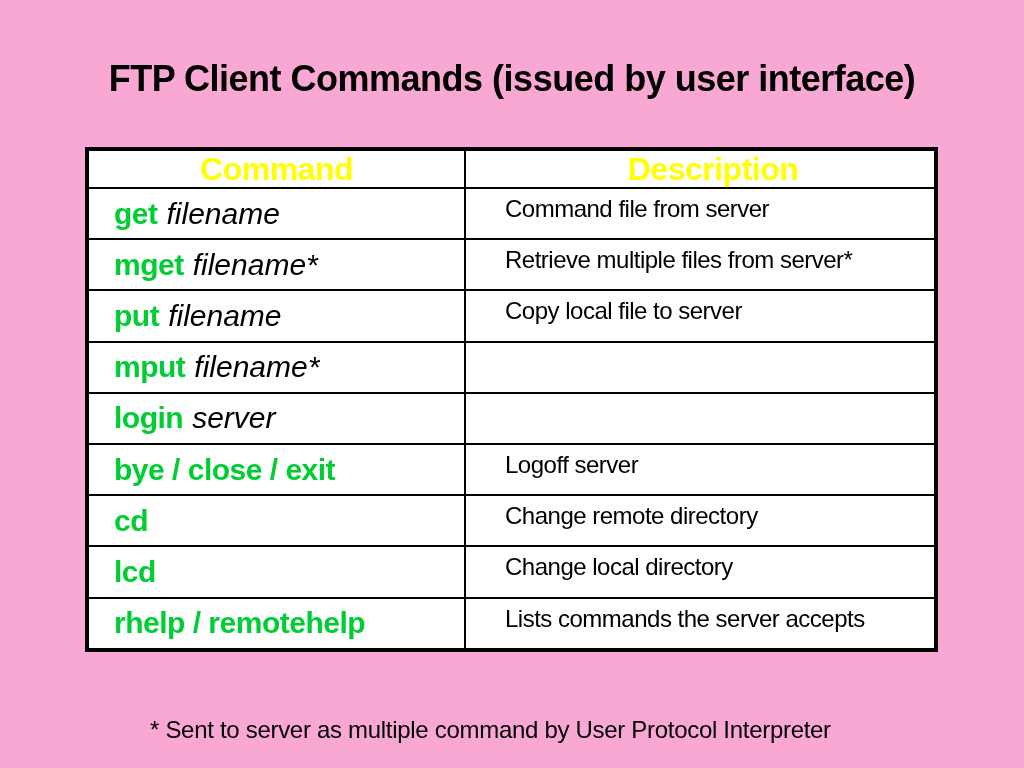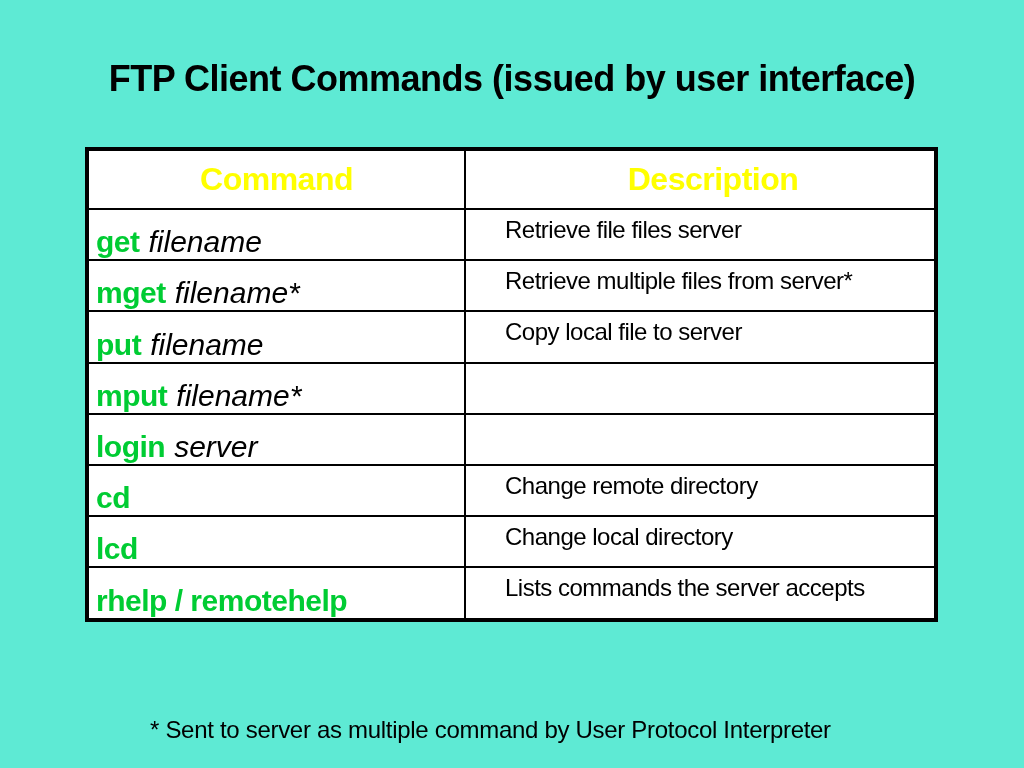--- a/index.html
+++ b/index.html
@@ -2,21 +2,21 @@
 <html><head>
 <meta charset="utf-8">
 <style>
   * { box-sizing: border-box; margin: 0; padding: 0; }
   html, body {
     width: 1024px; height: 768px;
     background: #ffffff;
     font-family: "Liberation Sans", sans-serif;
     overflow: hidden;
   }
-  .slide { position: relative; width: 1024px; height: 768px; background: #5eead4; }
+  .slide { position: relative; width: 1024px; height: 768px; background: #f9a8d4; }
 
   .title {
     position: absolute;
     top: 58px; left: 0;
     width: 1024px;
     text-align: center;
     font-size: 36px;
     font-weight: bold;
     letter-spacing: -0.5px;
     color: #000000;
@@ -24,31 +24,31 @@
 
   .cmd-table {
     position: absolute;
     left: 85px; top: 147px;
     width: 853px;
     border: 4px solid #000000;
     background: #ffffff;
   }
   .tr { display: flex; width: 100%; }
   .tr + .tr { border-top: 2px solid #000000; }
-  .tr.header { height: 57px; }
+  .tr.header { height: 36px; }
   .tr.row { height: 51.2px; }
 
   .td { color: #000000; }
   .td.cmd {
     width: 377px;
     border-right: 2px solid #000000;
     display: flex;
-    align-items: flex-end;
+    align-items: center;
     column-gap: 9px;
-    padding-left: 7px;
+    padding-left: 25px;
   }
   .td.desc {
     flex: 1;
     padding: 6px 4px 0 13px;
     font-size: 24px;
     letter-spacing: -0.5px;
     line-height: 1.15;
     margin-left: 26px;
   }
 
@@ -98,21 +98,21 @@
     <div class="tr header">
       <div class="td cmd">Command</div>
       <div class="td desc">Description</div>
     </div>
 
     <div class="tr row">
       <div class="td cmd">
         <span class="cmd-name">get</span>
         <span class="cmd-arg">filename</span>
       </div>
-      <div class="td desc">Retrieve file files server</div>
+      <div class="td desc">Command file from server</div>
     </div>
 
     <div class="tr row">
       <div class="td cmd">
         <span class="cmd-name">mget</span>
         <span class="cmd-arg">filename*</span>
       </div>
       <div class="td desc">Retrieve multiple files from server*</div>
     </div>
 
@@ -131,20 +131,27 @@
       </div>
     </div>
 
     <div class="tr row">
       <div class="td cmd">
         <span class="cmd-name">login</span>
         <span class="cmd-arg">server</span>
       </div>
     </div>
 
+    <div class="tr row">
+      <div class="td cmd">
+        <span class="cmd-name">bye / close / exit</span>
+        <span class="cmd-arg"></span>
+      </div>
+      <div class="td desc">Logoff server</div>
+    </div>
 
 
     <div class="tr row">
       <div class="td cmd">
         <span class="cmd-name">cd</span>
         <span class="cmd-arg"></span>
       </div>
       <div class="td desc">Change remote directory</div>
     </div>
 

